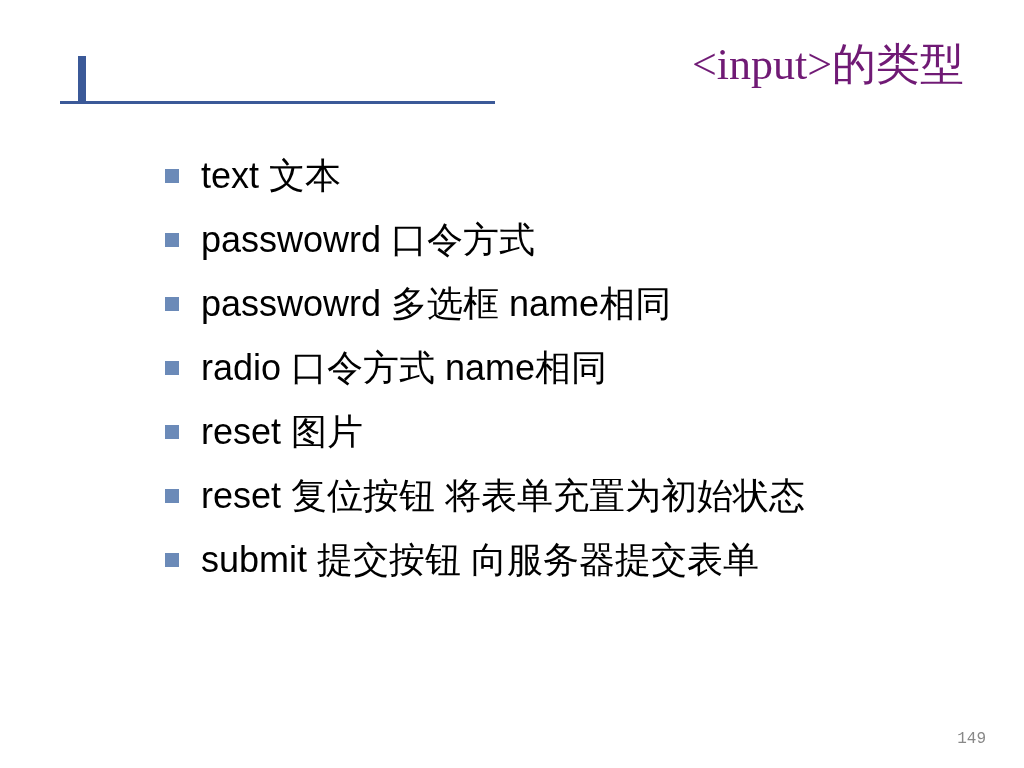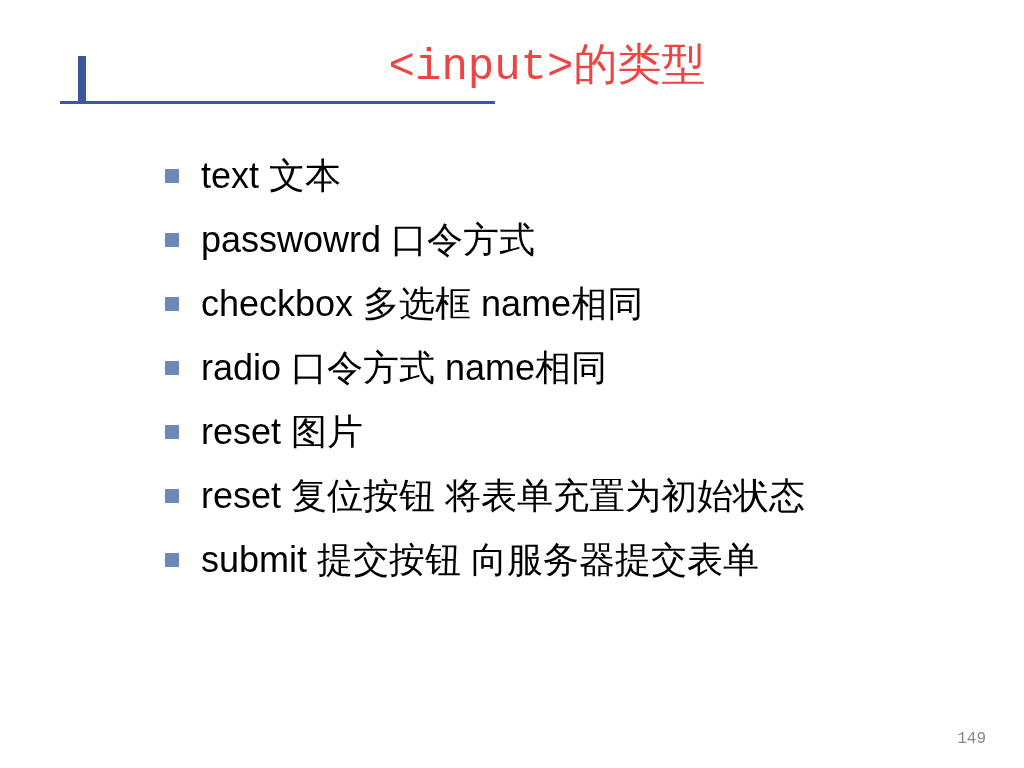--- a/index.html
+++ b/index.html
@@ -21,23 +21,23 @@
       padding: 35px 60px 40px 60px;
       position: relative;
     }
     .title-section {
       position: relative;
       margin-bottom: 55px;
       padding-left: 70px;
     }
     .title-text {
       font-size: 44px;
-      color: #ef4444;
-      text-align: center;
-      font-family: Liberation Mono, monospace;
+      color: #701a75;
+      text-align: right;
+      font-family: Liberation Serif, serif;
     }
     .title-rule {
       position: absolute;
       left: 0;
       bottom: -10px;
       width: 435px;
       height: 3px;
       background: #3b5998;
     }
     .title-accent {
@@ -97,21 +97,21 @@
       <li class="list-item">
         <span class="bullet"></span>
         <span class="item-text">text  文本</span>
       </li>
       <li class="list-item">
         <span class="bullet"></span>
         <span class="item-text">passwowrd  口令方式</span>
       </li>
       <li class="list-item">
         <span class="bullet"></span>
-        <span class="item-text">checkbox  多选框    name相同</span>
+        <span class="item-text">passwowrd  多选框    name相同</span>
       </li>
       <li class="list-item">
         <span class="bullet"></span>
         <span class="item-text">radio  口令方式     name相同</span>
       </li>
       <li class="list-item">
         <span class="bullet"></span>
         <span class="item-text">reset  图片</span>
       </li>
       <li class="list-item">

